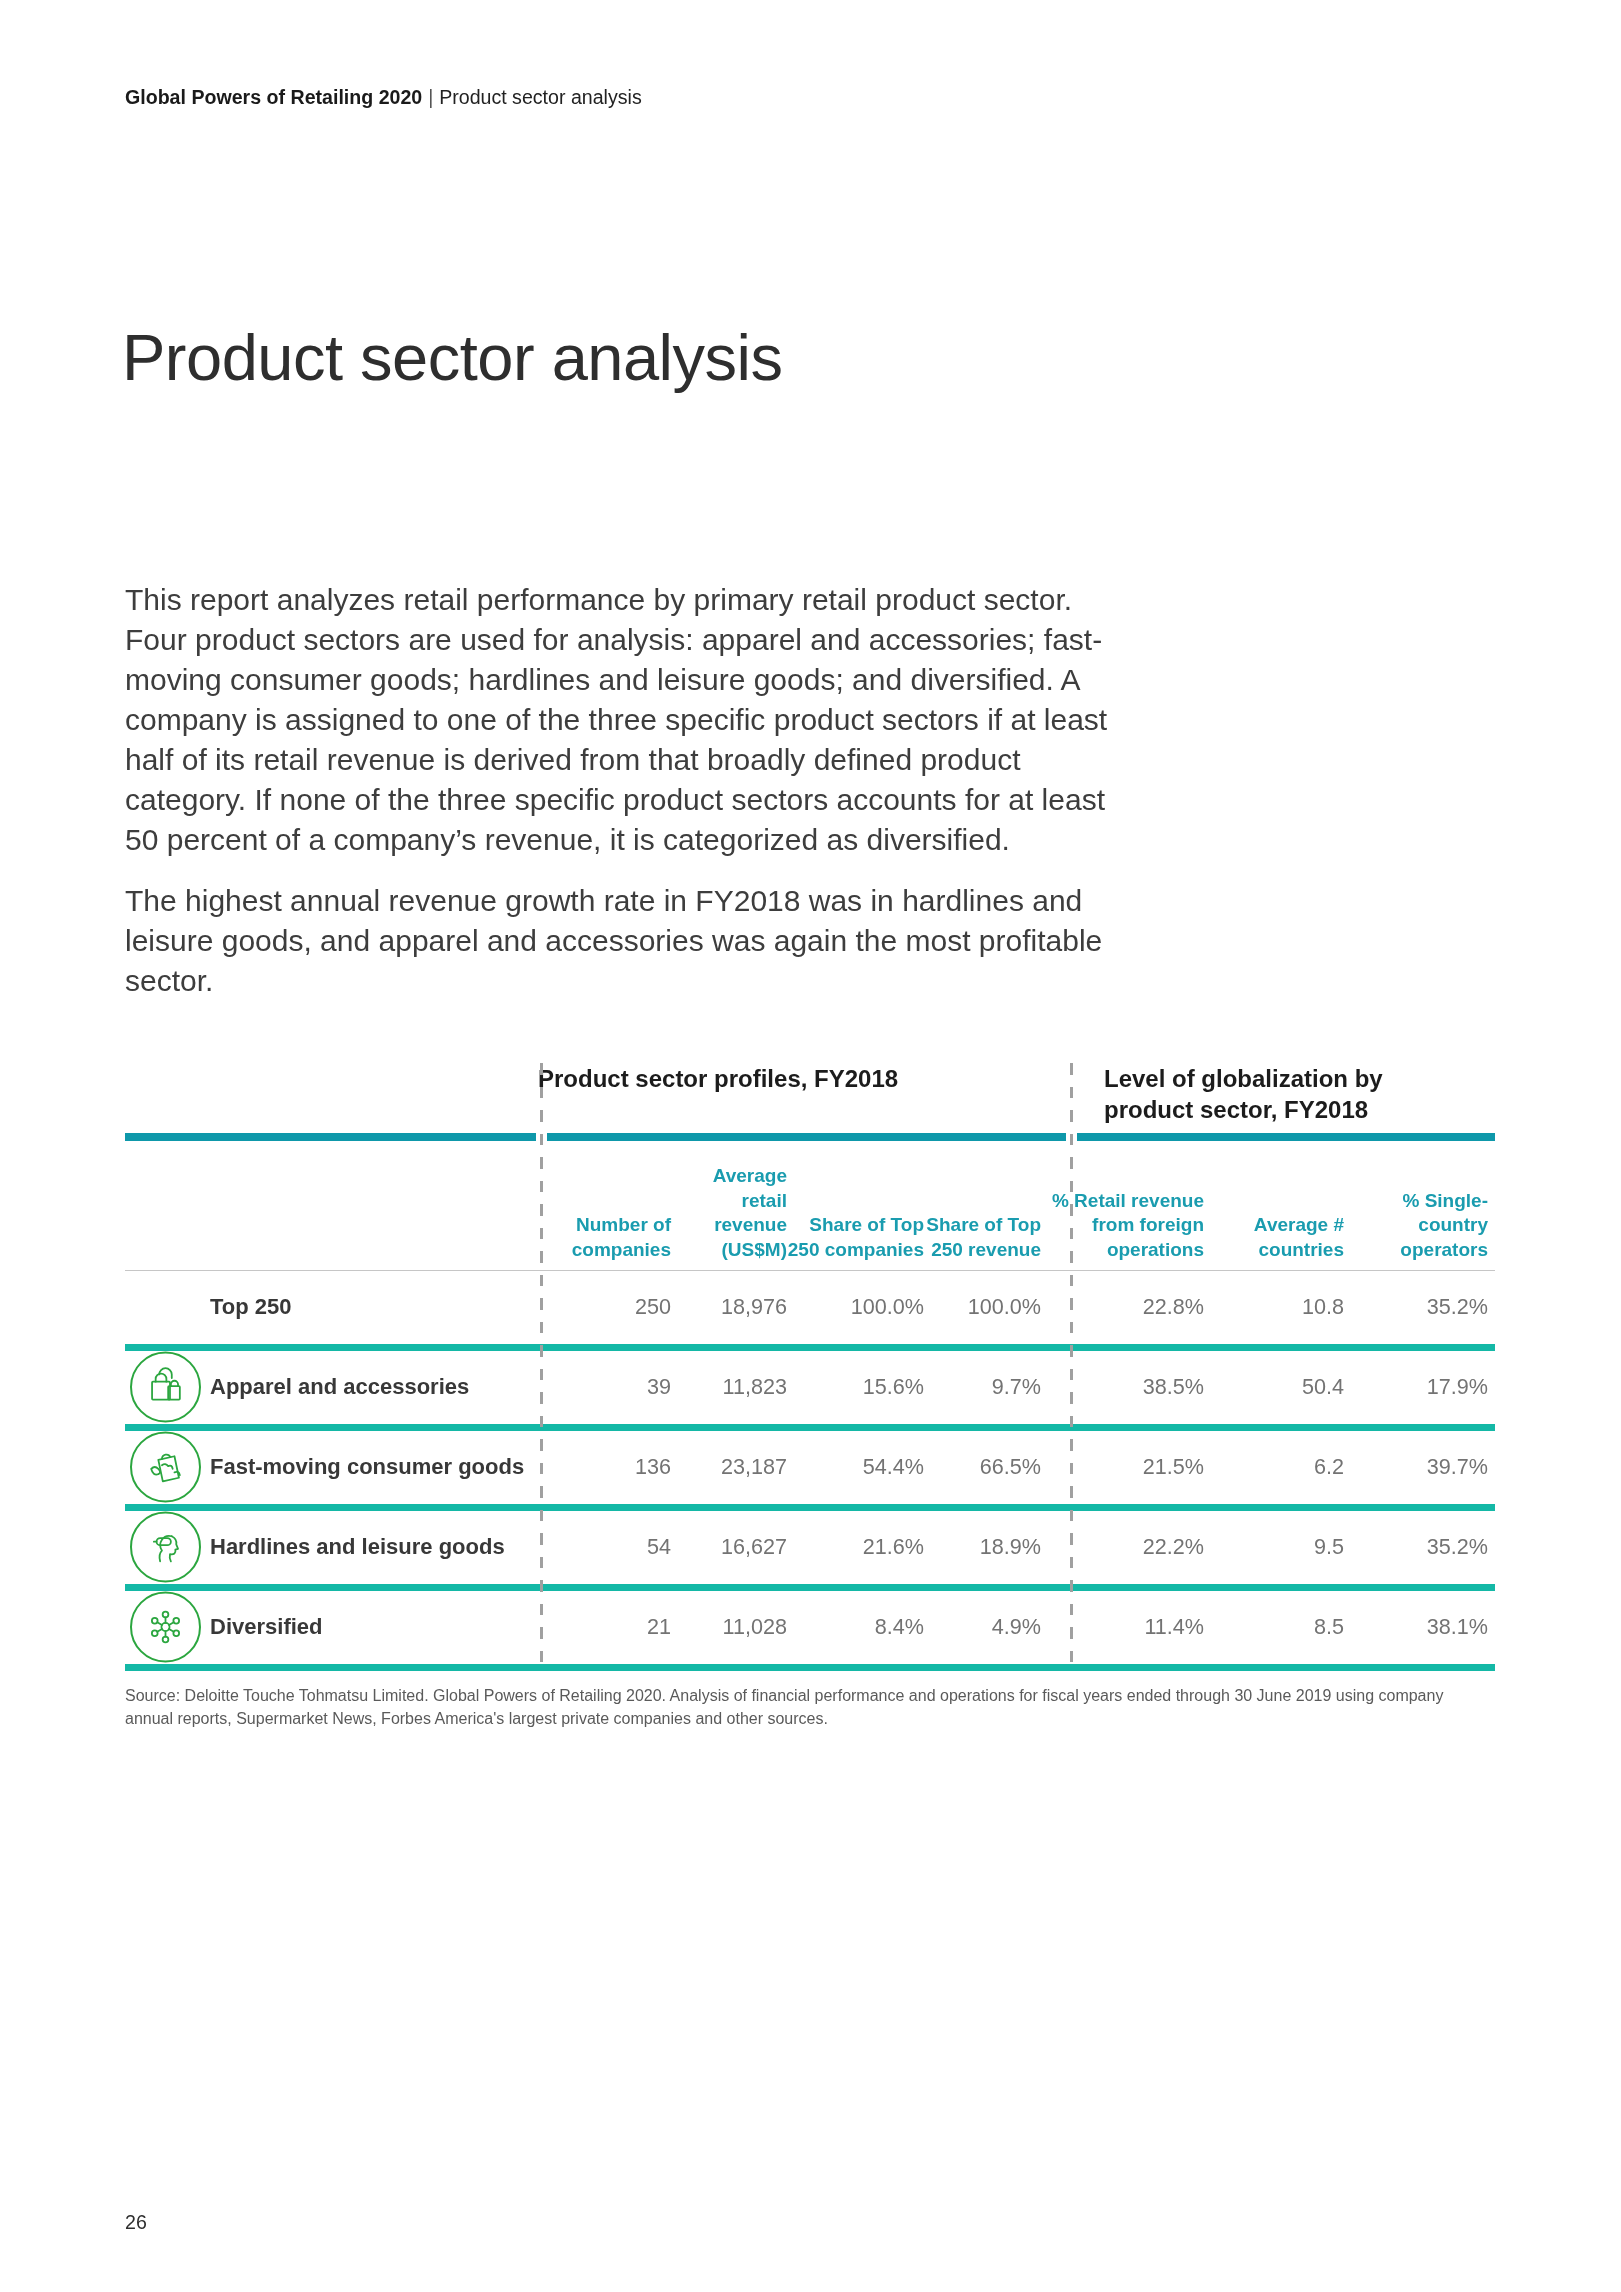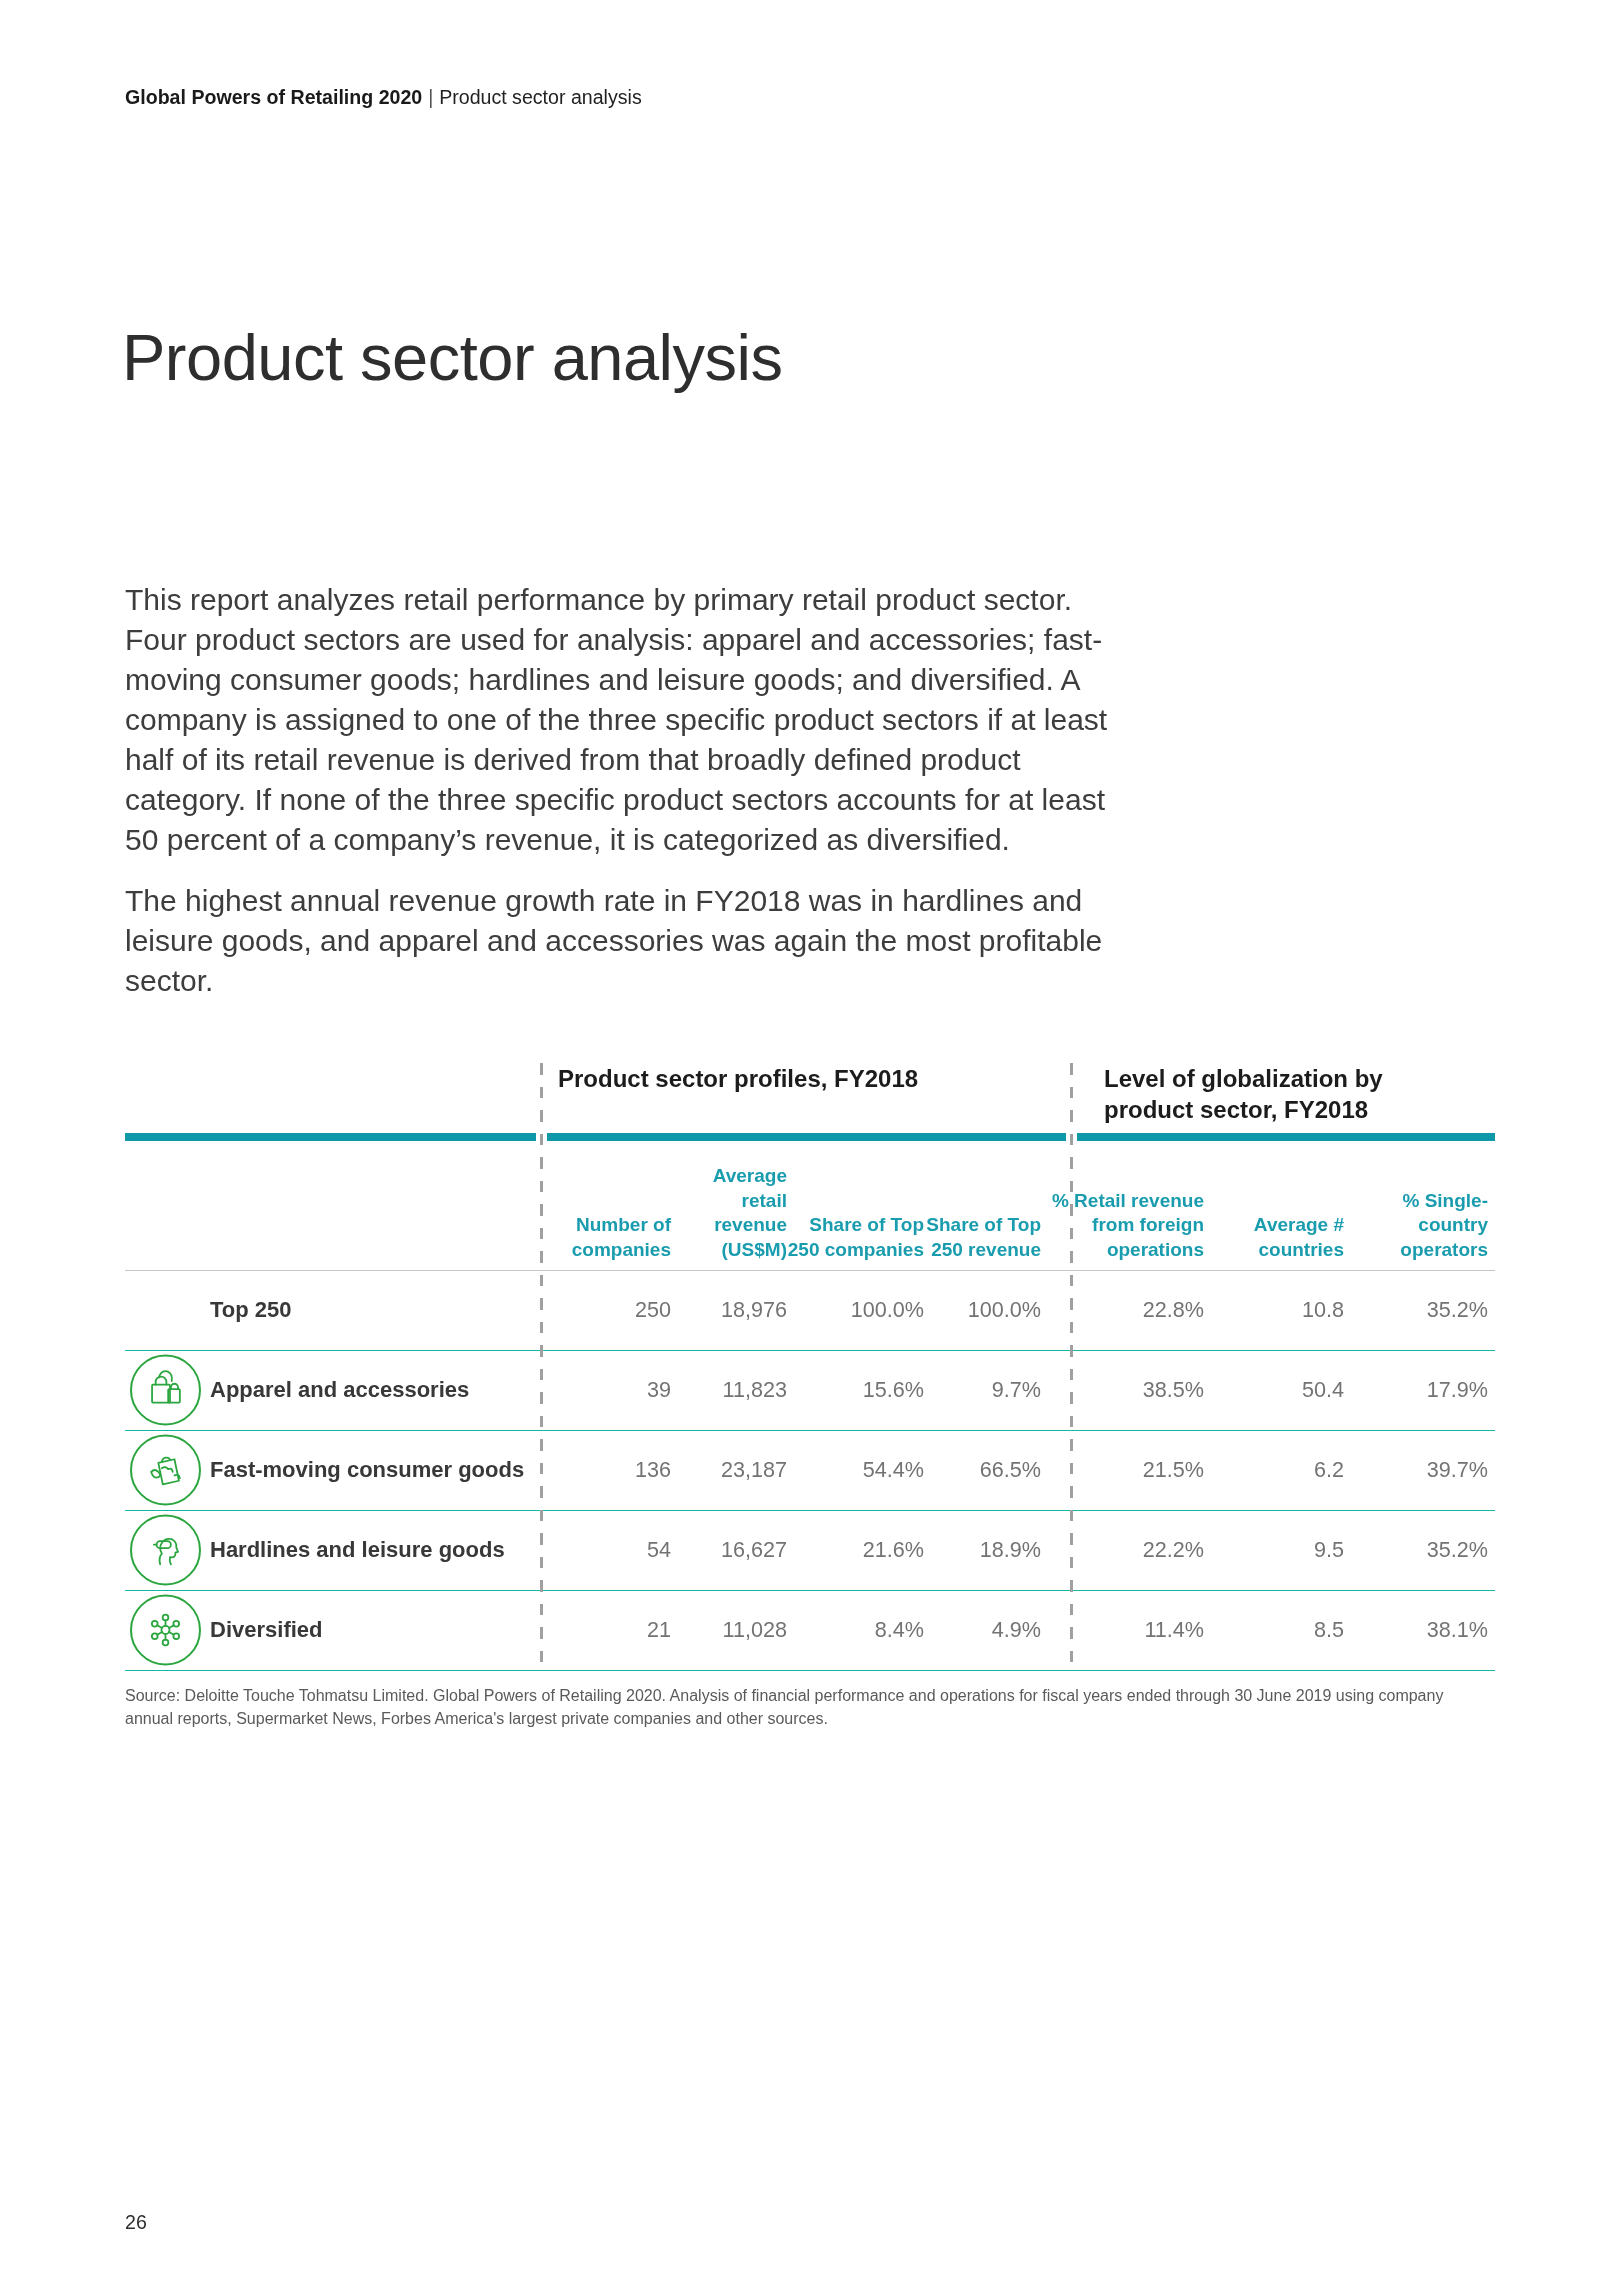--- a/index.html
+++ b/index.html
@@ -37,21 +37,21 @@
   .dash-line {
     position:absolute; top:0; width:2.9px; height:610px;
     background:repeating-linear-gradient(to bottom,#a0a0a0 0 11.8px,transparent 11.8px 23.5px);
     z-index:3;
   }
   .dash-1 { left:415px; }
   .dash-2 { left:945px; }
 
   .group-titles { position:relative; height:70px; }
   .group-title { position:absolute; top:0; font-size:24px; line-height:31px; font-weight:700; color:#1c1c1c; }
-  .group-title-left  { left:433px; width:470px; }
+  .group-title-left  { left:413px; width:470px; }
   .group-title-right { left:963px; width:323px;margin-left:16px; }
 
   .teal-bar { position:relative; height:7.8px; background:#0E98AA; }
   .teal-bar .gap { position:absolute; top:0; width:10.8px; height:7.8px; background:#ffffff; }
   .teal-bar .gap1 { left:411px; }
   .teal-bar .gap2 { left:941px; }
 
   .header-row {
     display:flex; align-items:flex-end;
     min-height:130px; padding-bottom:7.8px;
@@ -61,21 +61,21 @@
     font-size:19px; line-height:24.5px; font-weight:700;
     color:#1A9CAF; text-align:right;
   }
   .label-spacer { width:415px; flex:none; }
   .c1{width:131px;} .c2{width:116px;} .c3{width:137px;} .c4{width:117px;}
   .c5{width:163px;} .c6{width:140px;} .c7{width:144px;}
   .cell { text-align:right; flex:none; }
 
   .t-row {
     display:flex; align-items:center; height:80px;
-    border-bottom:1px solid #14b8a6;
+    border-bottom:7px solid #14b8a6;
   }
   .label-cell { width:415px; flex:none; position:relative; height:100%; }
   .row-icon {
     position:absolute; left:4.9px; top:50%; transform:translateY(-50%);
     width:71px; height:71px; border:2px solid #2BA63F; border-radius:50%;
     display:flex; align-items:center; justify-content:center;
   }
   .row-label {
     position:absolute; left:85px; top:50%; transform:translateY(-50%);
     font-size:22px; font-weight:700; color:#383838; white-space:nowrap;

